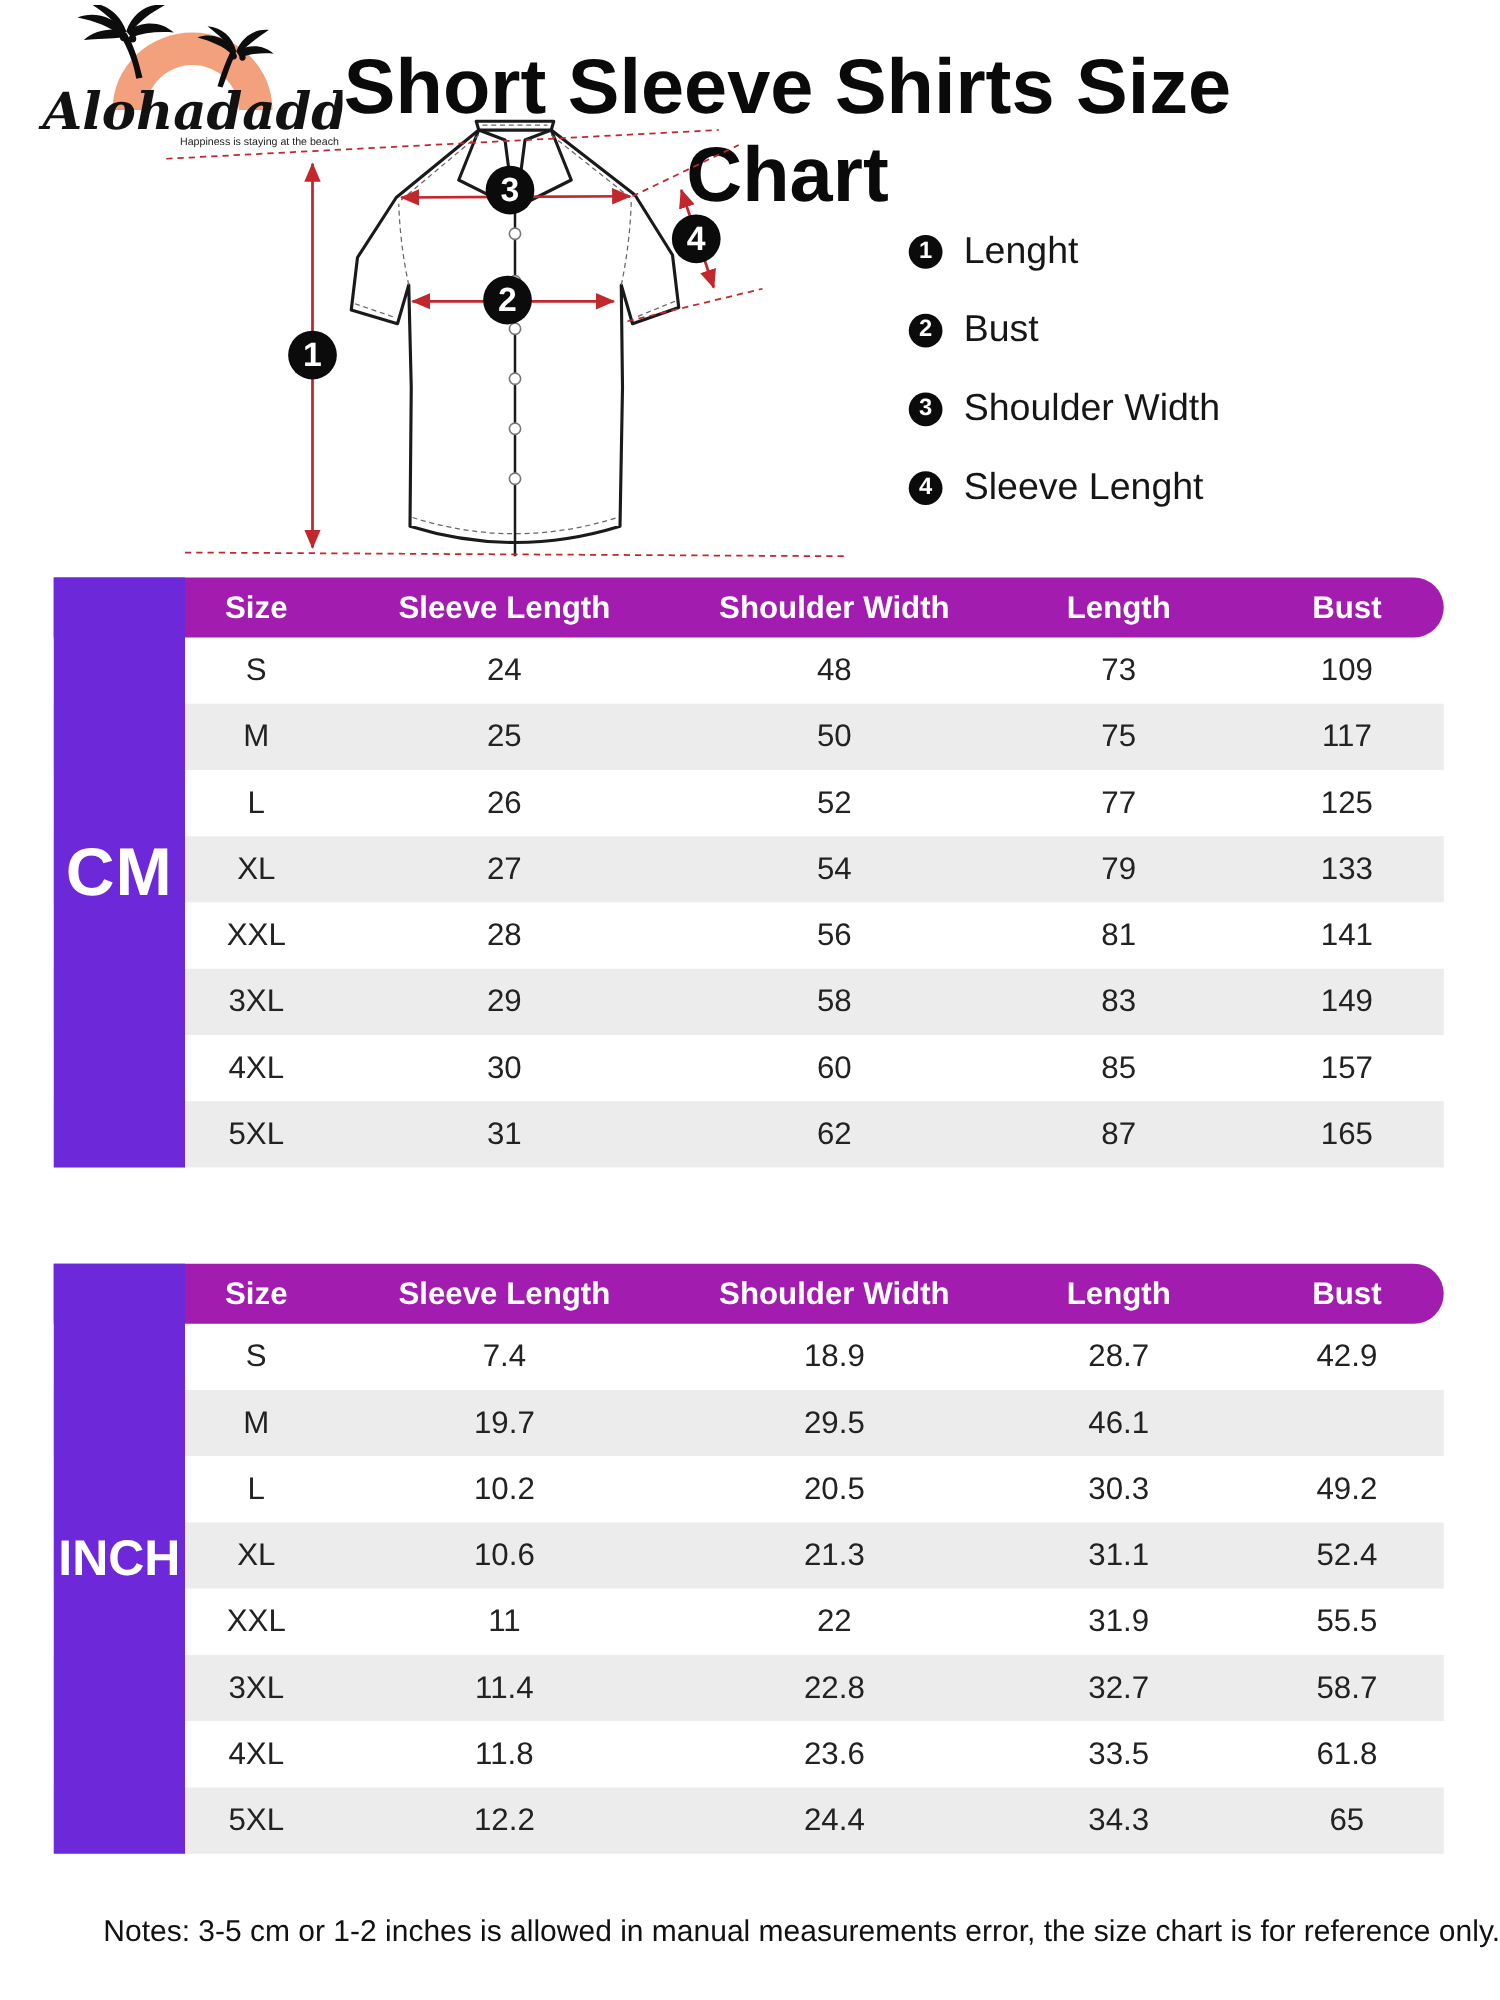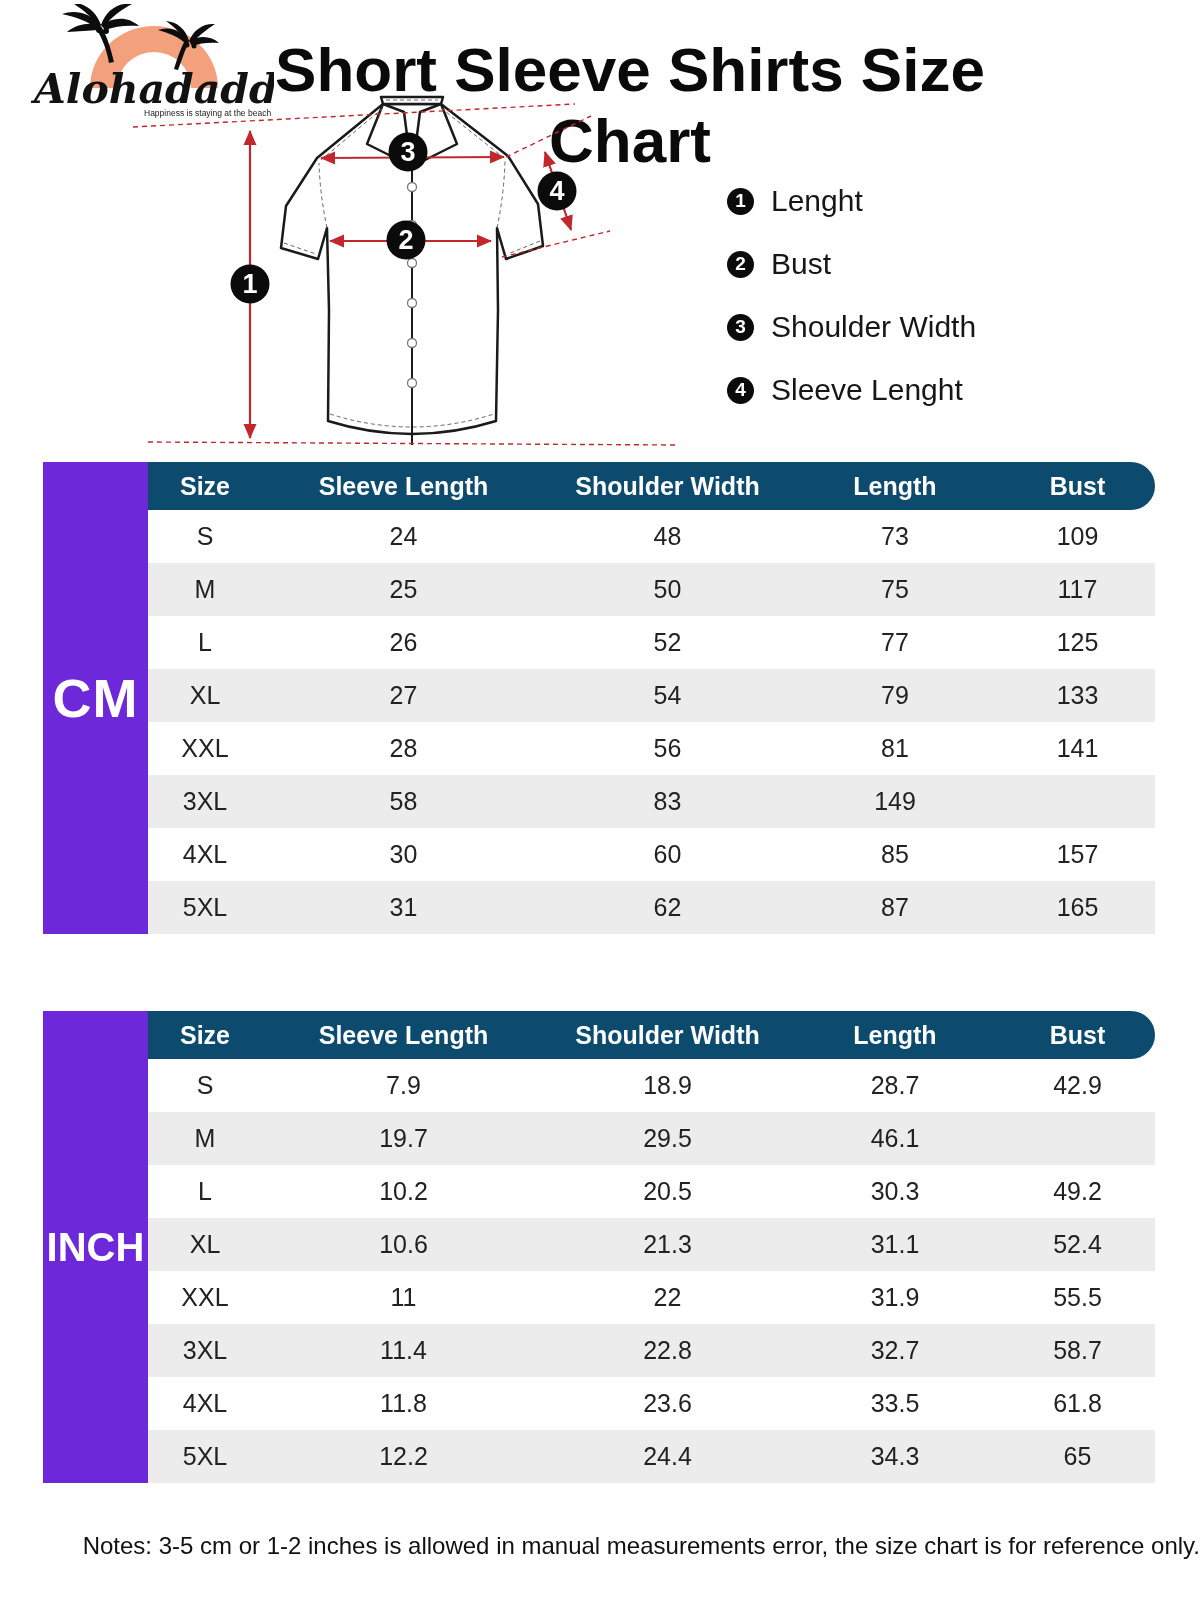--- a/index.html
+++ b/index.html
@@ -16,21 +16,21 @@
   .legend{position:absolute;left:727px;top:183px;display:flex;flex-direction:column;gap:27px;}
   .legend-item{display:flex;align-items:center;gap:17px;height:36px;}
   .badge{width:27px;height:27px;border-radius:50%;background:#0b0b0b;color:#fff;
          font-weight:700;font-size:19px;display:flex;align-items:center;justify-content:center;flex:0 0 27px;}
   .legend-label{font-size:30px;color:#161616;white-space:nowrap;}
 
   
   .tbl{position:absolute;left:43px;width:1112px;height:472px;}
   #cm-table{top:462px;}
   #inch-table{top:1011px;}
-  .thead{position:relative;height:48px;background:#0c4a6e;border-radius:0 26px 26px 0;
+  .thead{position:relative;height:48px;background:#a21caf;border-radius:0 26px 26px 0;
          display:grid;grid-template-columns:105px 114px 283px 245px 210px 155px;
          align-items:center;z-index:2;}
   .hcell{color:#fff;font-weight:700;font-size:25px;text-align:center;}
   .tbody{position:relative;}
   .trow{display:grid;grid-template-columns:105px 114px 283px 245px 210px 155px;
         height:53px;align-items:center;background:#fff;}
   .tbody .trow:nth-child(even){background:#ECECEC;}
   .cell{font-size:25px;color:#222;text-align:center;}
   .unit-col{position:absolute;left:0;top:0;bottom:0;width:105px;background:#6d28d9;z-index:3;
             display:flex;align-items:center;justify-content:center;}
@@ -208,20 +208,21 @@
       <div class="cell"></div>
       <div class="cell">XXL</div>
       <div class="cell">28</div>
       <div class="cell">56</div>
       <div class="cell">81</div>
       <div class="cell">141</div>
     </div>
     <div class="trow">
       <div class="cell"></div>
       <div class="cell">3XL</div>
+      <div class="cell">29</div>
       <div class="cell">58</div>
       <div class="cell">83</div>
       <div class="cell">149</div>
     </div>
     <div class="trow">
       <div class="cell"></div>
       <div class="cell">4XL</div>
       <div class="cell">30</div>
       <div class="cell">60</div>
       <div class="cell">85</div>
@@ -247,21 +248,21 @@
     <div class="hcell">Size</div>
     <div class="hcell">Sleeve Length</div>
     <div class="hcell">Shoulder Width</div>
     <div class="hcell">Length</div>
     <div class="hcell">Bust</div>
   </div>
   <div class="tbody">
     <div class="trow">
       <div class="cell"></div>
       <div class="cell">S</div>
-      <div class="cell">7.9</div>
+      <div class="cell">7.4</div>
       <div class="cell">18.9</div>
       <div class="cell">28.7</div>
       <div class="cell">42.9</div>
     </div>
     <div class="trow">
       <div class="cell"></div>
       <div class="cell">M</div>
       <div class="cell">19.7</div>
       <div class="cell">29.5</div>
       <div class="cell">46.1</div>

